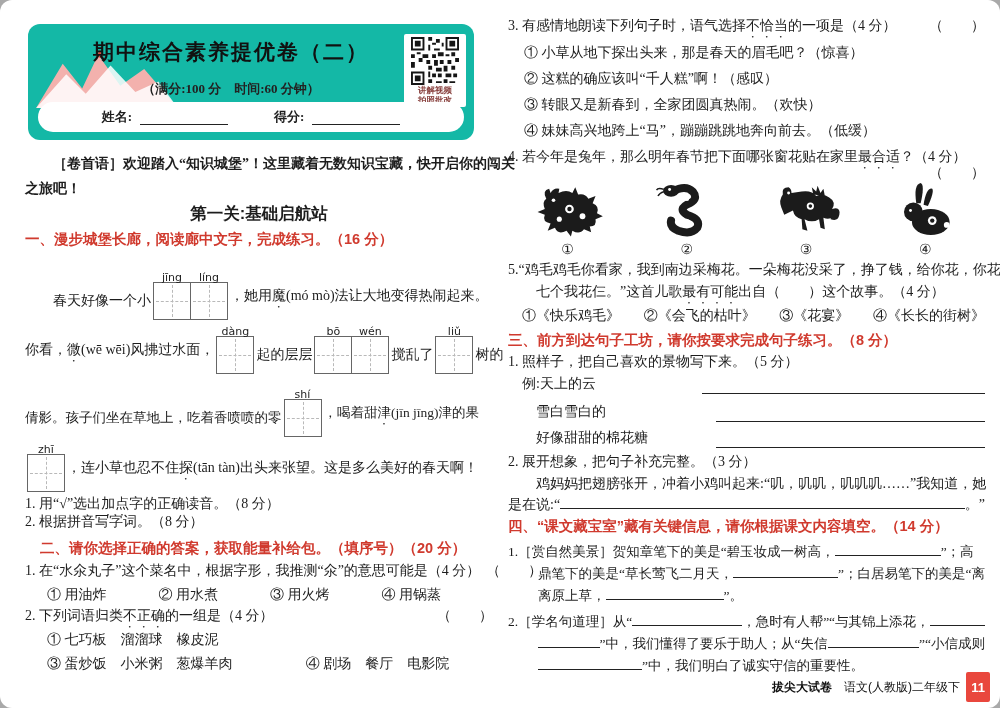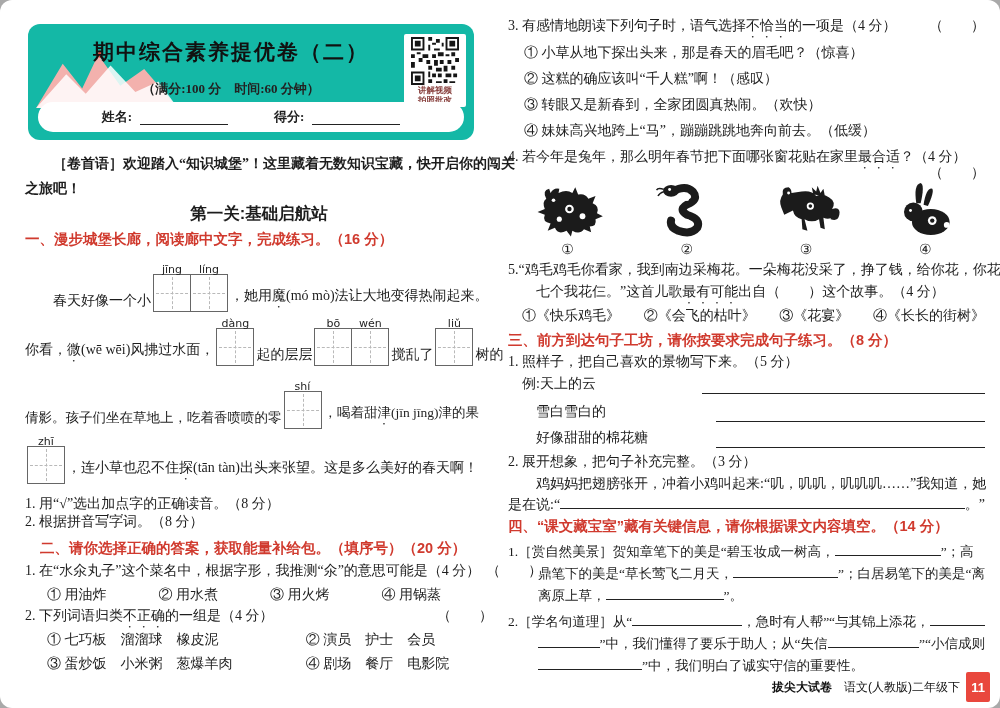--- a/index.html
+++ b/index.html
@@ -25,21 +25,21 @@
   .blk-bold{font-family:"Liberation Sans","DejaVu Sans",sans-serif;font-weight:bold;}
   .center{text-align:center;}
   .blank{display:inline-block;border-bottom:1px solid #222;height:15px;vertical-align:-3px;}
   .paren{margin-left:6px;}
   .qline{display:flex;justify-content:space-between;}
   .dt{font-style:normal;-webkit-text-emphasis:filled dot #1d1d1d;-webkit-text-emphasis-position:under left;text-emphasis:filled dot #1d1d1d;text-emphasis-position:under left;}
 
   
   .psg{display:flex;align-items:flex-end;padding-top:14px;height:52px;}
   .ptx{padding-bottom:9px;}
-  .tzg{display:inline-flex;position:relative;margin:8px 2px;}
+  .tzg{display:inline-flex;position:relative;margin:0 2px;}
   .cell{position:relative;width:36px;height:36px;border:1px solid #666;margin-left:-1px;background:#fff;}
   .cell:first-child{margin-left:0;}
   .cell::before{content:"";position:absolute;left:2px;right:2px;top:50%;border-top:1px dashed #b9b9b9;}
   .cell::after{content:"";position:absolute;top:2px;bottom:2px;left:50%;border-left:1px dashed #b9b9b9;}
   .py{position:absolute;top:-15px;left:0;width:100%;text-align:center;font-family:"DejaVu Sans","Liberation Sans",sans-serif;font-size:11px;font-style:normal;color:#222;}
 
   
   .opt4{display:grid;grid-template-columns:repeat(4,1fr);padding-left:22px;}
   .opt2{display:grid;grid-template-columns:58% 42%;padding-left:22px;}
   .optline{padding-left:16px;}
@@ -179,21 +179,20 @@
       <span>③ 用火烤</span>
       <span>④ 用锅蒸</span>
     </div>
 
     <div class="ln qline" style="top:606px;">
       <span><span>2. 下列词语归类</span><em class="dt">不正确</em><span>的一组是（4 分）</span></span>
       <span class="paren">（　　）</span>
     </div>
     <div class="ln opt2" style="top:630px;">
       <span>① 七巧板　溜溜球　橡皮泥</span>
-      <span>② 演员　护士　会员</span>
     </div>
     <div class="ln opt2" style="top:654px;">
       <span>③ 蛋炒饭　小米粥　葱爆羊肉</span>
       <span>④ 剧场　餐厅　电影院</span>
     </div>
   </div>
 
   <div class="col" style="left:508px;width:477px;">
 
     <div class="ln qline" style="top:16px;">

